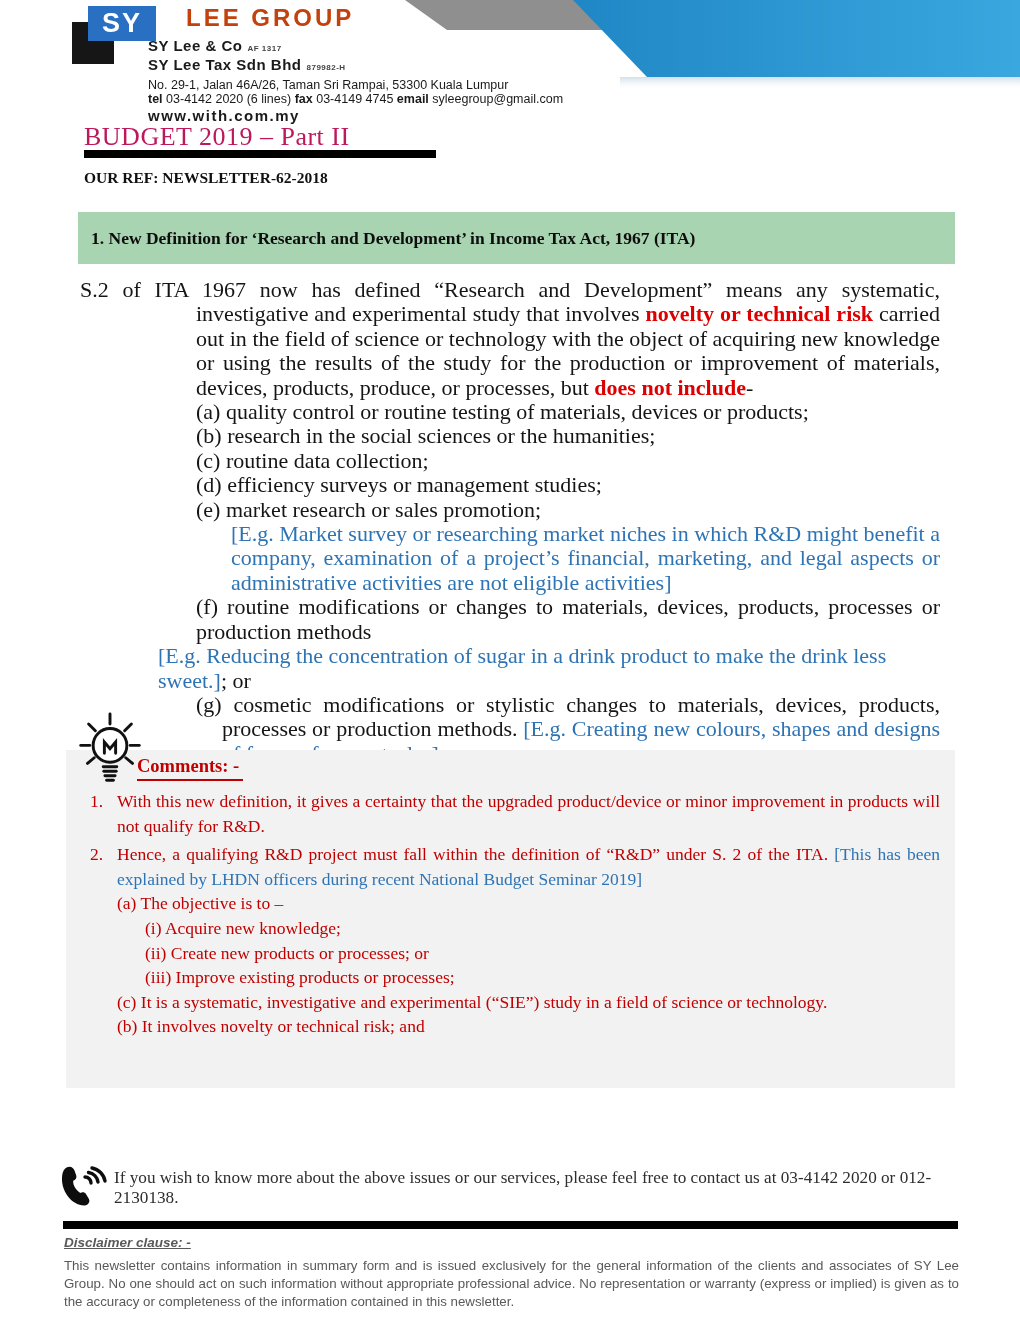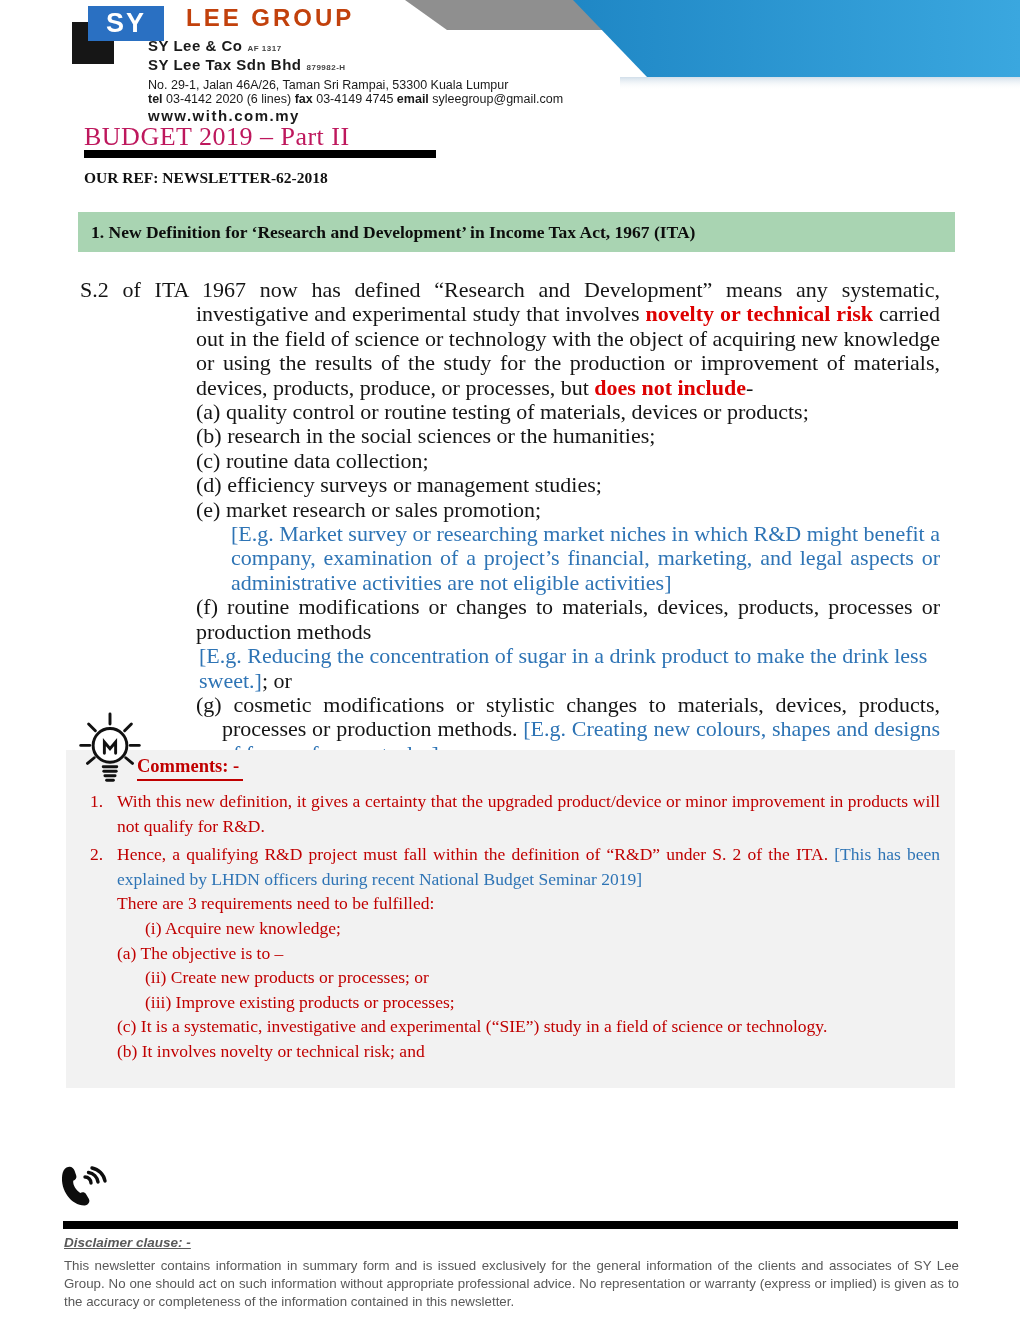--- a/index.html
+++ b/index.html
@@ -6,52 +6,52 @@
   html,body { background:#ffffff; }
   .page {
     position:relative; width:1020px; height:1320px; margin:0 auto;
     background:#ffffff; overflow:hidden;
     font-family:"Liberation Serif", serif; color:#111;
   }
   
   .band-svg { position:absolute; top:0; left:0; }
   .logo-wrap { position:absolute; top:6px; left:70px; }
   .logo-black { position:absolute; top:16px; left:2px; width:42px; height:42px; background:#161616; }
-  .logo-blue  { position:absolute; top:0; left:18px; width:76px; height:35px; background:#2a70c2;
+  .logo-blue  { position:absolute; top:0; left:18px; width:68px; height:35px; background:#2a70c2;
                 display:flex; align-items:center; justify-content:center; }
   .logo-sy { color:#fff; font-family:"Liberation Sans",sans-serif; font-weight:bold;
              font-size:27px; letter-spacing:2px; }
   .logo-group { position:absolute; top:-2px; left:104px; font-family:"Liberation Sans",sans-serif;
                 font-weight:bold; font-size:24px; letter-spacing:3px; color:#c2410c; white-space:nowrap;margin-left:12px; }
   .coinfo { position:absolute; top:38px; left:148px; font-family:"Liberation Sans",sans-serif;
             color:#1a1a1a; white-space:nowrap; }
   .coinfo .co-name { font-weight:bold; font-size:15px; letter-spacing:.5px; line-height:16px; }
   .coinfo .co-reg  { font-size:8px; font-weight:bold; color:#444; margin-left:5px; }
   .coinfo .co-addr { font-size:12.5px; line-height:14px; margin-top:2px; }
   .coinfo .co-tel  { font-size:12.5px; line-height:14px; }
   .coinfo .co-tel b { font-weight:bold; }
   .coinfo .co-web  { font-weight:bold; font-size:15px; letter-spacing:1.5px; margin-top:1px; }
   
   .doc-title { position:absolute; top:122px; left:84px; font-size:26px; color:#be185d;
                letter-spacing:.5px; white-space:nowrap; }
   .title-bar { position:absolute; top:150px; left:84px; width:352px; height:8px; background:#000; }
   .our-ref   { position:absolute; top:169px; left:84px; font-size:15.5px; font-weight:bold; }
   
-  .sec-banner { position:absolute; top:212px; left:78px; width:877px; height:40px;
+  .sec-banner { position:absolute; top:212px; left:78px; width:877px; height:52px;
                 background:#a9d4b2; display:flex; align-items:center; padding-left:13px; }
   .sec-banner span { font-size:17.5px; font-weight:bold; color:#0d0d0d; }
   
   .body-block { position:absolute; top:278px; left:80px; width:860px;
                 font-size:22px; line-height:24.4px; color:#151515; }
   .intro { text-align:justify; padding-left:116px; text-indent:-116px; }
   .red-b { color:#dd0000; font-weight:bold; }
   .blue-t { color:#2e74b5; }
   .itm { margin-left:116px; text-align:justify; }
   .itm-note-e { margin-left:151px; text-align:justify; color:#2e74b5; }
-  .itm-note-f { margin-left:119px; }
+  .itm-note-f { margin-left:78px; }
   .itm-g { margin-left:116px; padding-left:26px; text-indent:-26px; text-align:justify; }
   
   .comments-box { position:absolute; top:750px; left:66px; width:889px; height:338px;
                   background:#f2f2f2; }
   .bulb { position:absolute; top:710px; left:74px; }
   .cm-head { position:absolute; top:756px; left:137px; font-size:18.5px; font-weight:bold;
              color:#c00000; border-bottom:2.5px solid #c00000; padding:0 4px 2px 0; }
   .cm-list { position:absolute; top:789px; left:90px; width:850px;
              font-size:17.5px; line-height:24.6px; color:#c00000; }
   .cm-row { display:flex; }
@@ -164,39 +164,39 @@
 
   <div class="cm-list">
     <div class="cm-row">
       <div class="cm-num">1.</div>
       <div class="cm-txt">With this new definition, it gives a certainty that the upgraded product/device or minor improvement in products will not qualify for R&amp;D.</div>
     </div>
     <div class="cm-row">
       <div class="cm-num">2.</div>
       <div class="cm-txt">
         <span>Hence, a qualifying R&amp;D project must fall within the definition of “R&amp;D” under S. 2 of the ITA. </span><span class="blue-t">[This has been explained by LHDN officers during recent National Budget Seminar 2019]</span>
-        <div class="cm-line">There are 3 requirements need to be fulfilled:</div>
+        <div class="cm-line">(a) The objective is to –</div>
         <div class="cm-line cm-ind">(i) Acquire new knowledge;</div>
-        <div class="cm-line">(a) The objective is to –</div>
         <div class="cm-line cm-ind">(ii) Create new products or processes; or</div>
         <div class="cm-line cm-ind">(iii) Improve existing products or processes;</div>
         <div class="cm-line">(c) It is a systematic, investigative and experimental (“SIE”) study in a field of science or technology.</div>
         <div class="cm-line">(b) It involves novelty or technical risk; and</div>
       </div>
     </div>
   </div>
 
   <svg class="phone" width="52" height="50" viewBox="0 0 52 48">
     <path fill="#0d0d0d" d="M10.5 5.5 C14.5 3.5 17.5 5.5 18.6 8.8 L20.3 13.8 C21 16 19.5 18 17.2 18.8 C16.8 23.2 20 28.4 24.3 31 C26.4 29.8 28.9 30.3 30.1 32.3 L32.8 36.8 C34.5 39.8 32.4 43.2 28.6 43.4 C15.5 43.6 4.2 28.5 6.2 13.2 C6.6 9.6 8.2 6.8 10.5 5.5 Z"></path>
     <g stroke="#0d0d0d" stroke-width="3.4" fill="none" stroke-linecap="round">
       <path d="M29 15 a6 6 0 0 1 6 6"></path>
       <path d="M32.5 10.5 a11 11 0 0 1 9.5 9.5"></path>
       <path d="M36 6 a16 16 0 0 1 13 13"></path>
     </g>
   </svg>
+  <div class="contact-line">If you wish to know more about the above issues or our services, please feel free to contact us at 03-4142 2020 or 012-2130138.</div>
 
   <div class="foot-bar"></div>
 
   <div class="disclaimer">
     <div class="disc-head">Disclaimer clause: -</div>
     <div class="disc-body">This newsletter contains information in summary form and is issued exclusively for the general information of the clients and associates of SY Lee Group. No one should act on such information without appropriate professional advice. No representation or warranty (express or implied) is given as to the accuracy or completeness of the information contained in this newsletter.</div>
   </div>
 
 </div>
 

